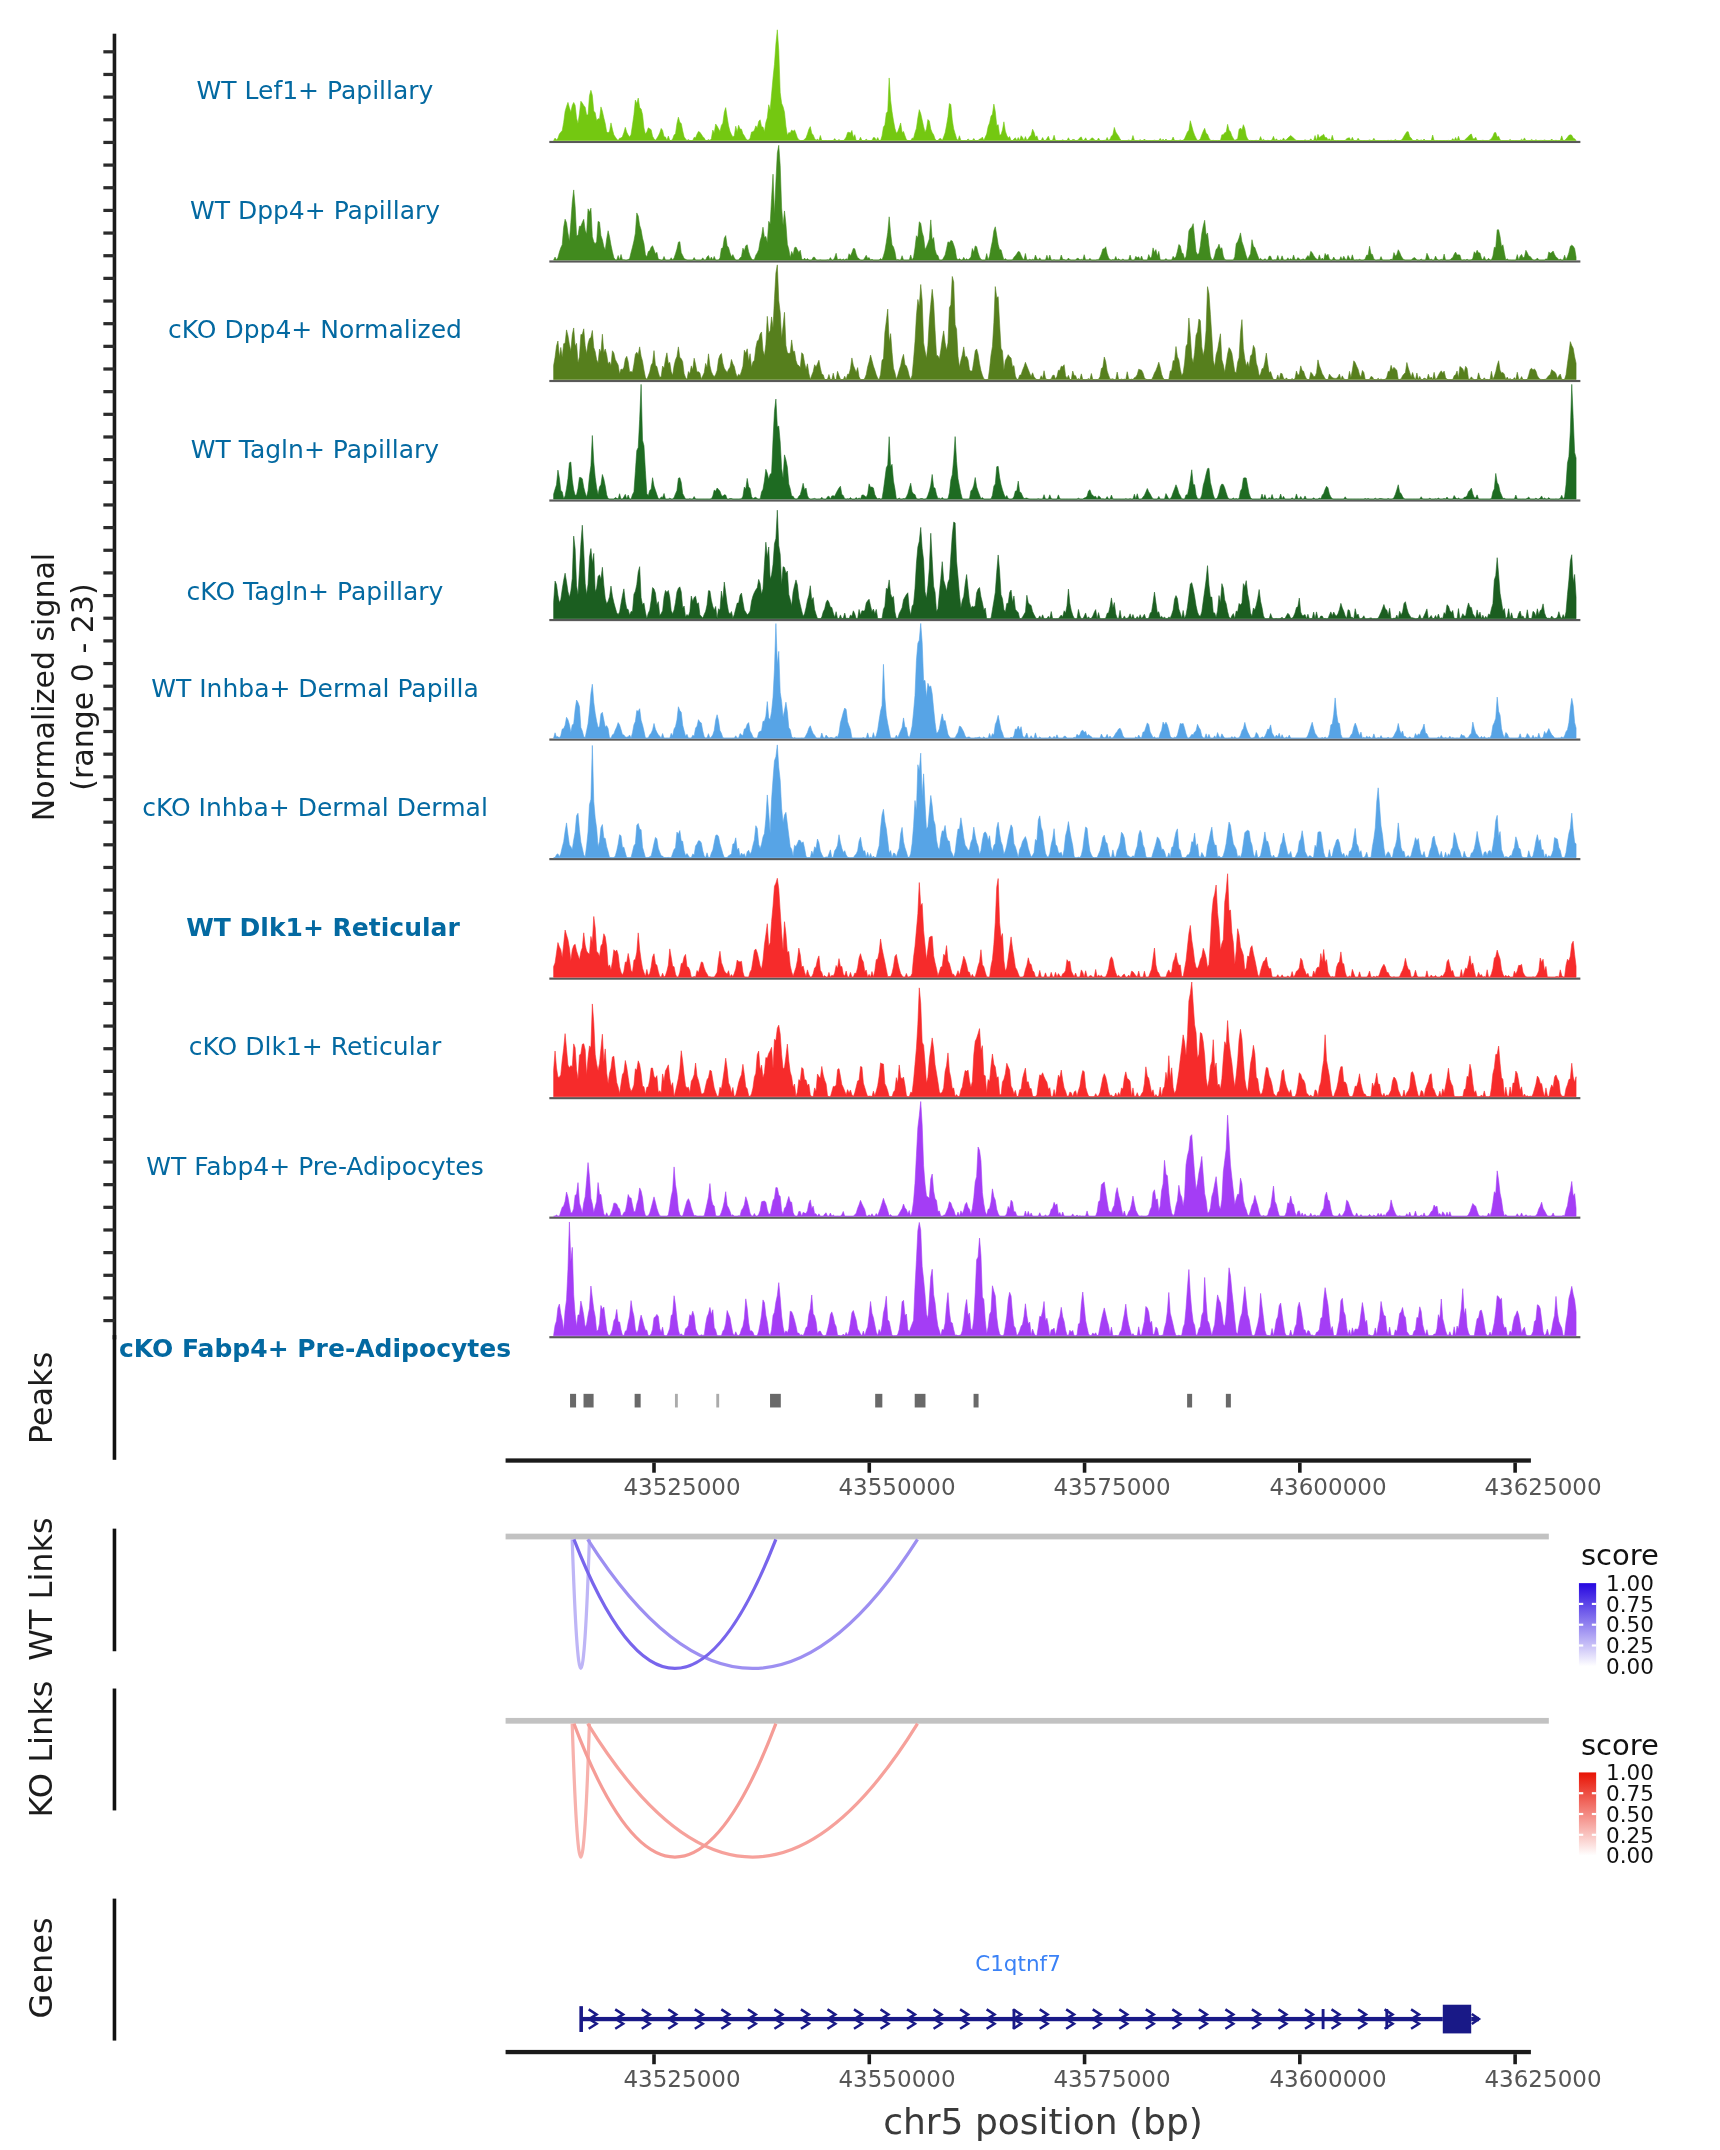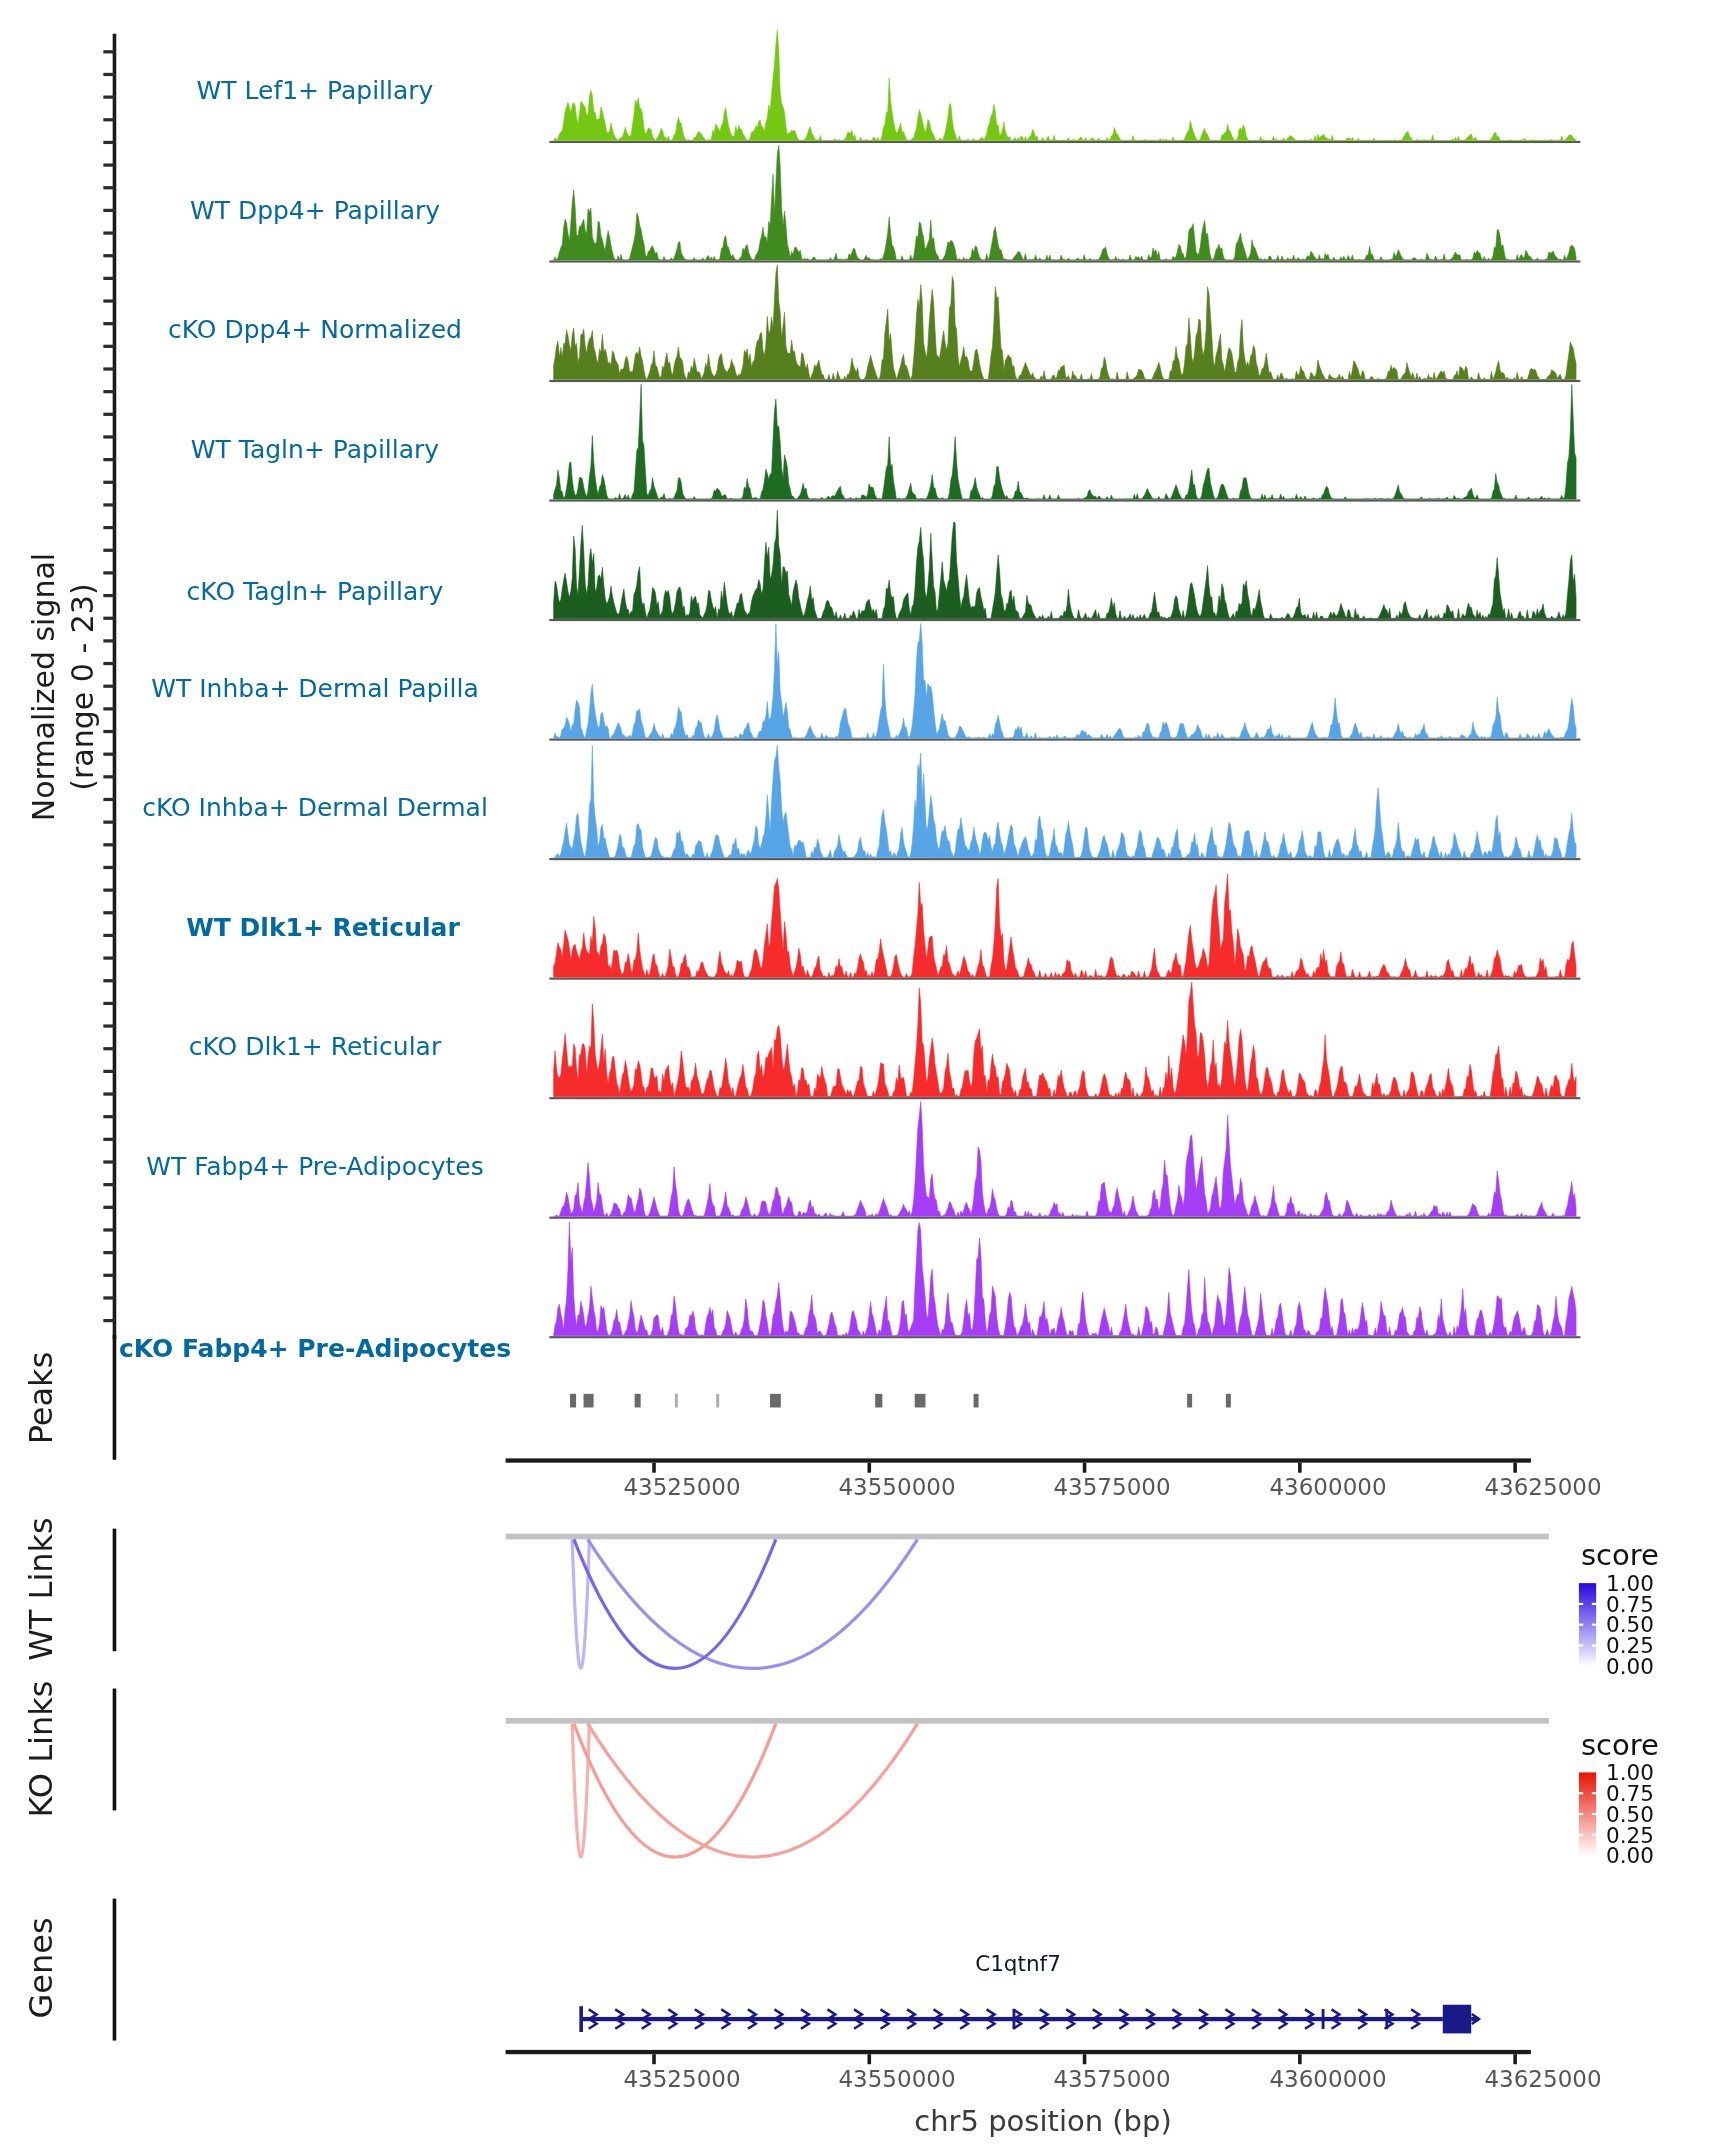--- a/index.html
+++ b/index.html
@@ -7,22 +7,22 @@
         font-family:"DejaVu Sans","Liberation Sans",sans-serif;overflow:hidden;}
   svg#gfx{position:absolute;left:0;top:0;}
   .lbl{position:absolute;color:#262626;white-space:nowrap;}
   .rot{transform:translate(-50%,-50%) rotate(-90deg);text-align:center;}
   .ylab{left:63px;top:687px;font-size:30px;line-height:1.3;color:#1c1c1c;}
   .panel-lab{font-size:32px;color:#1c1c1c;}
   .track-lab{font-size:25px;color:#0369a1;transform:translate(-50%,-50%);}
   .tick-lab{font-size:23px;color:#565656;transform:translate(-50%,-50%);margin-left:28px;}
   .score-title{font-size:29px;color:#111;}
   .leg-num{font-size:21.5px;color:#111;transform:translateY(-50%);}
-  .xaxis-title{font-size:29px;color:#3a3a3a;transform:translate(-50%,-50%);}
-  .gene-name{font-size:21.5px;color:#0f172a;transform:translate(-50%,-50%);}
+  .xaxis-title{font-size:36px;color:#3a3a3a;transform:translate(-50%,-50%);}
+  .gene-name{font-size:21.5px;color:#3b82f6;transform:translate(-50%,-50%);}
 </style>
 </head>
 <body>
 
 <div class="page">
   <svg id="gfx" width="1721" height="2151" viewBox="0 0 2400 3000">
       <rect x="157" y="47" width="5" height="1821" fill="#1a1a1a"></rect>
       <rect x="144" y="70" width="16" height="4.5" fill="#2b2b2b"></rect>
       <rect x="144" y="101.6" width="16" height="4.5" fill="#2b2b2b"></rect>
       <rect x="144" y="133.2" width="16" height="4.5" fill="#2b2b2b"></rect>

